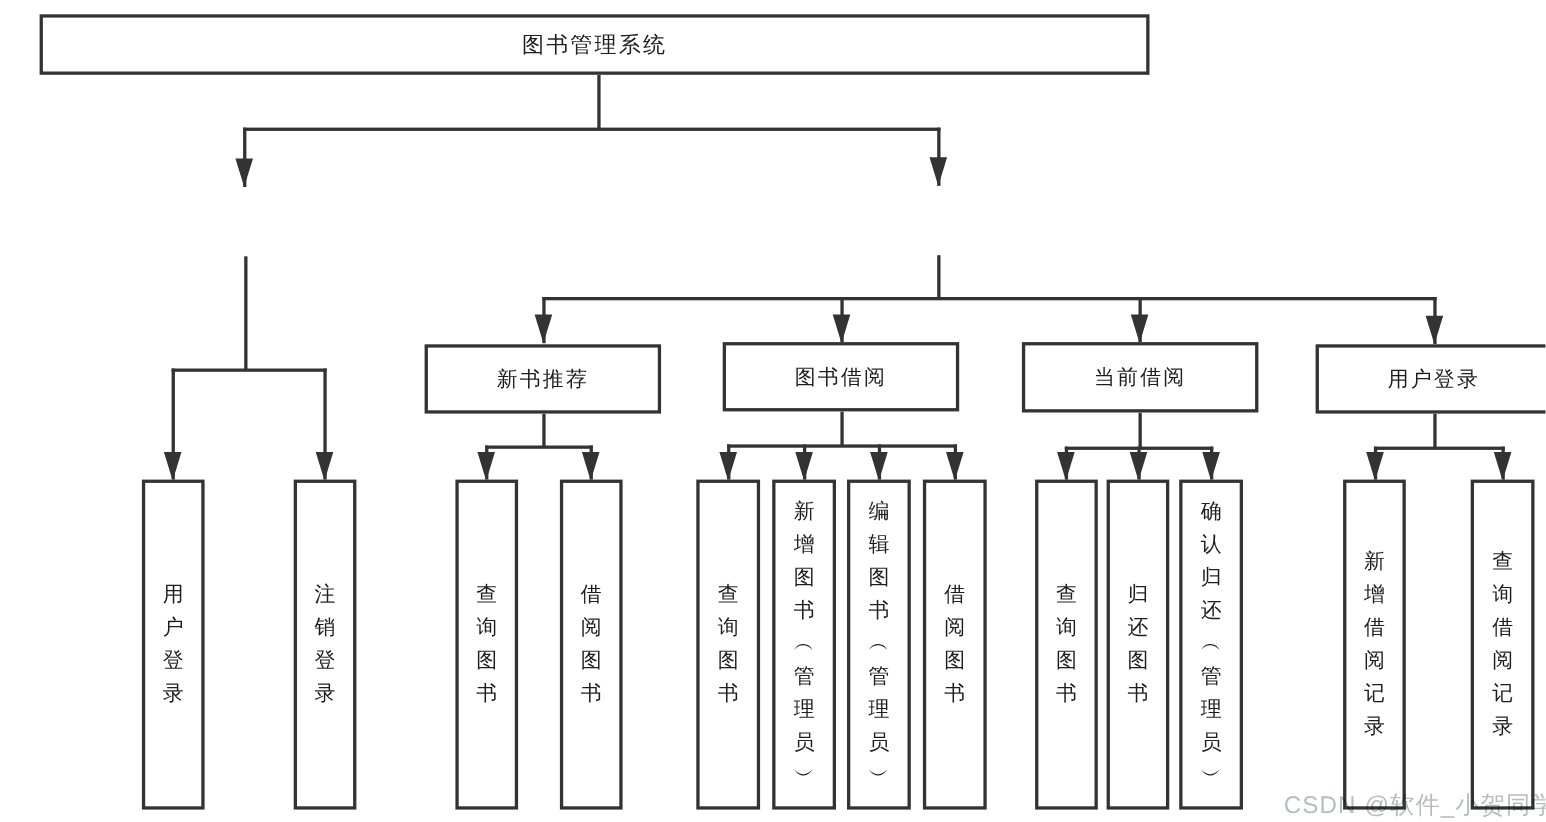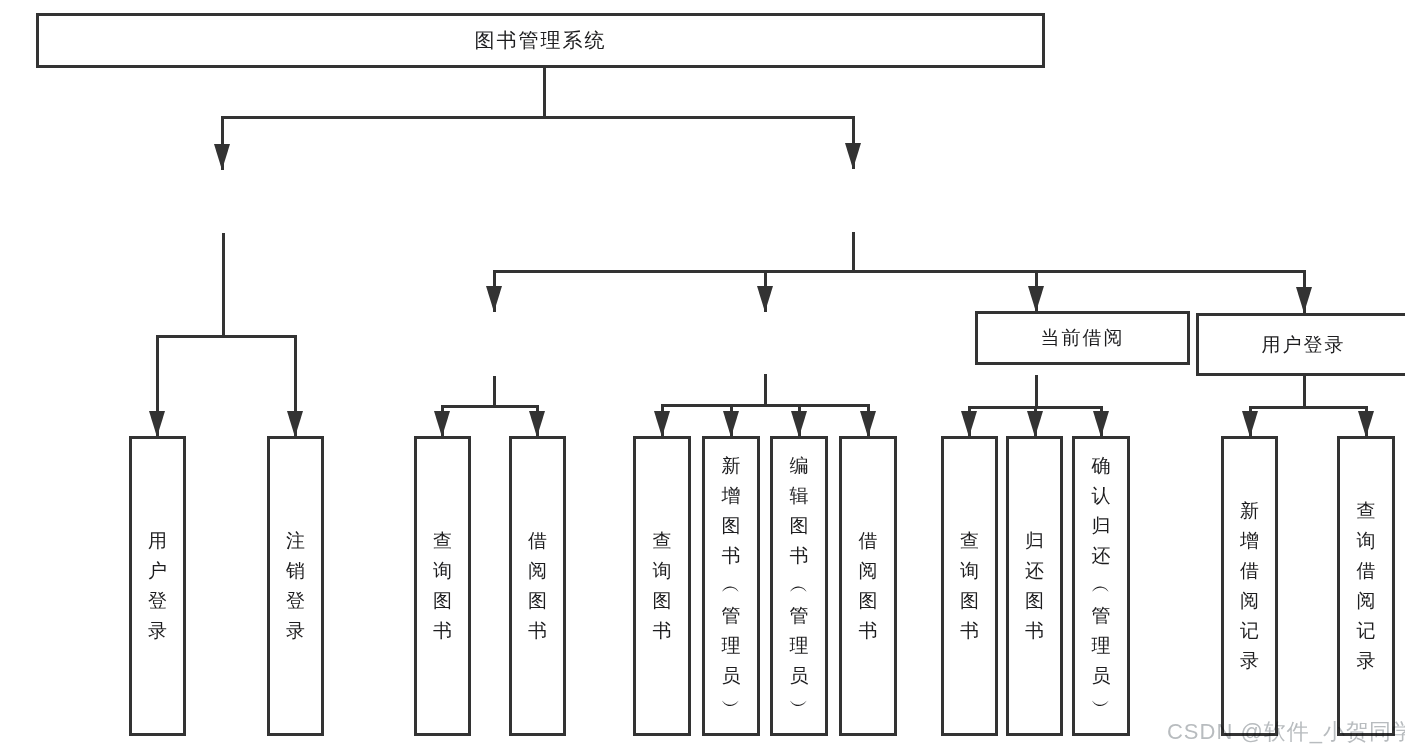--- a/index.html
+++ b/index.html
@@ -118,21 +118,27 @@
     <div class="arrow" style="left:1218px;top:411px"></div>
     <div class="vline" style="left:1341px;top:406px;height:31px"></div>
     <div class="arrow" style="left:1334px;top:411px"></div>
   </div>
 
   <div class="node root-box" style="left:12px;top:13px;width:1009px;height:55px">
     <span>图书管理系统</span>
   </div>
 
 
-  <div class="node" style="left:951px;top:311px;width:215px;height:54px">
+  <div class="node" style="left:362px;top:313px;width:215px;height:63px">
+    <span>新书推荐</span>
+  </div>
+  <div class="node" style="left:633px;top:311px;width:215px;height:63px">
+    <span>图书借阅</span>
+  </div>
+  <div class="node" style="left:905px;top:311px;width:215px;height:64px">
     <span>当前借阅</span>
   </div>
   <div class="node" style="left:1172px;top:313px;width:215px;height:63px">
     <span>用户登录</span>
   </div>
 
   <div class="node leaf" style="left:105px;width:57px">
     <span class="vtext">用<br>户<br>登<br>录</span>
   </div>
   <div class="node leaf" style="left:243px;width:57px">

